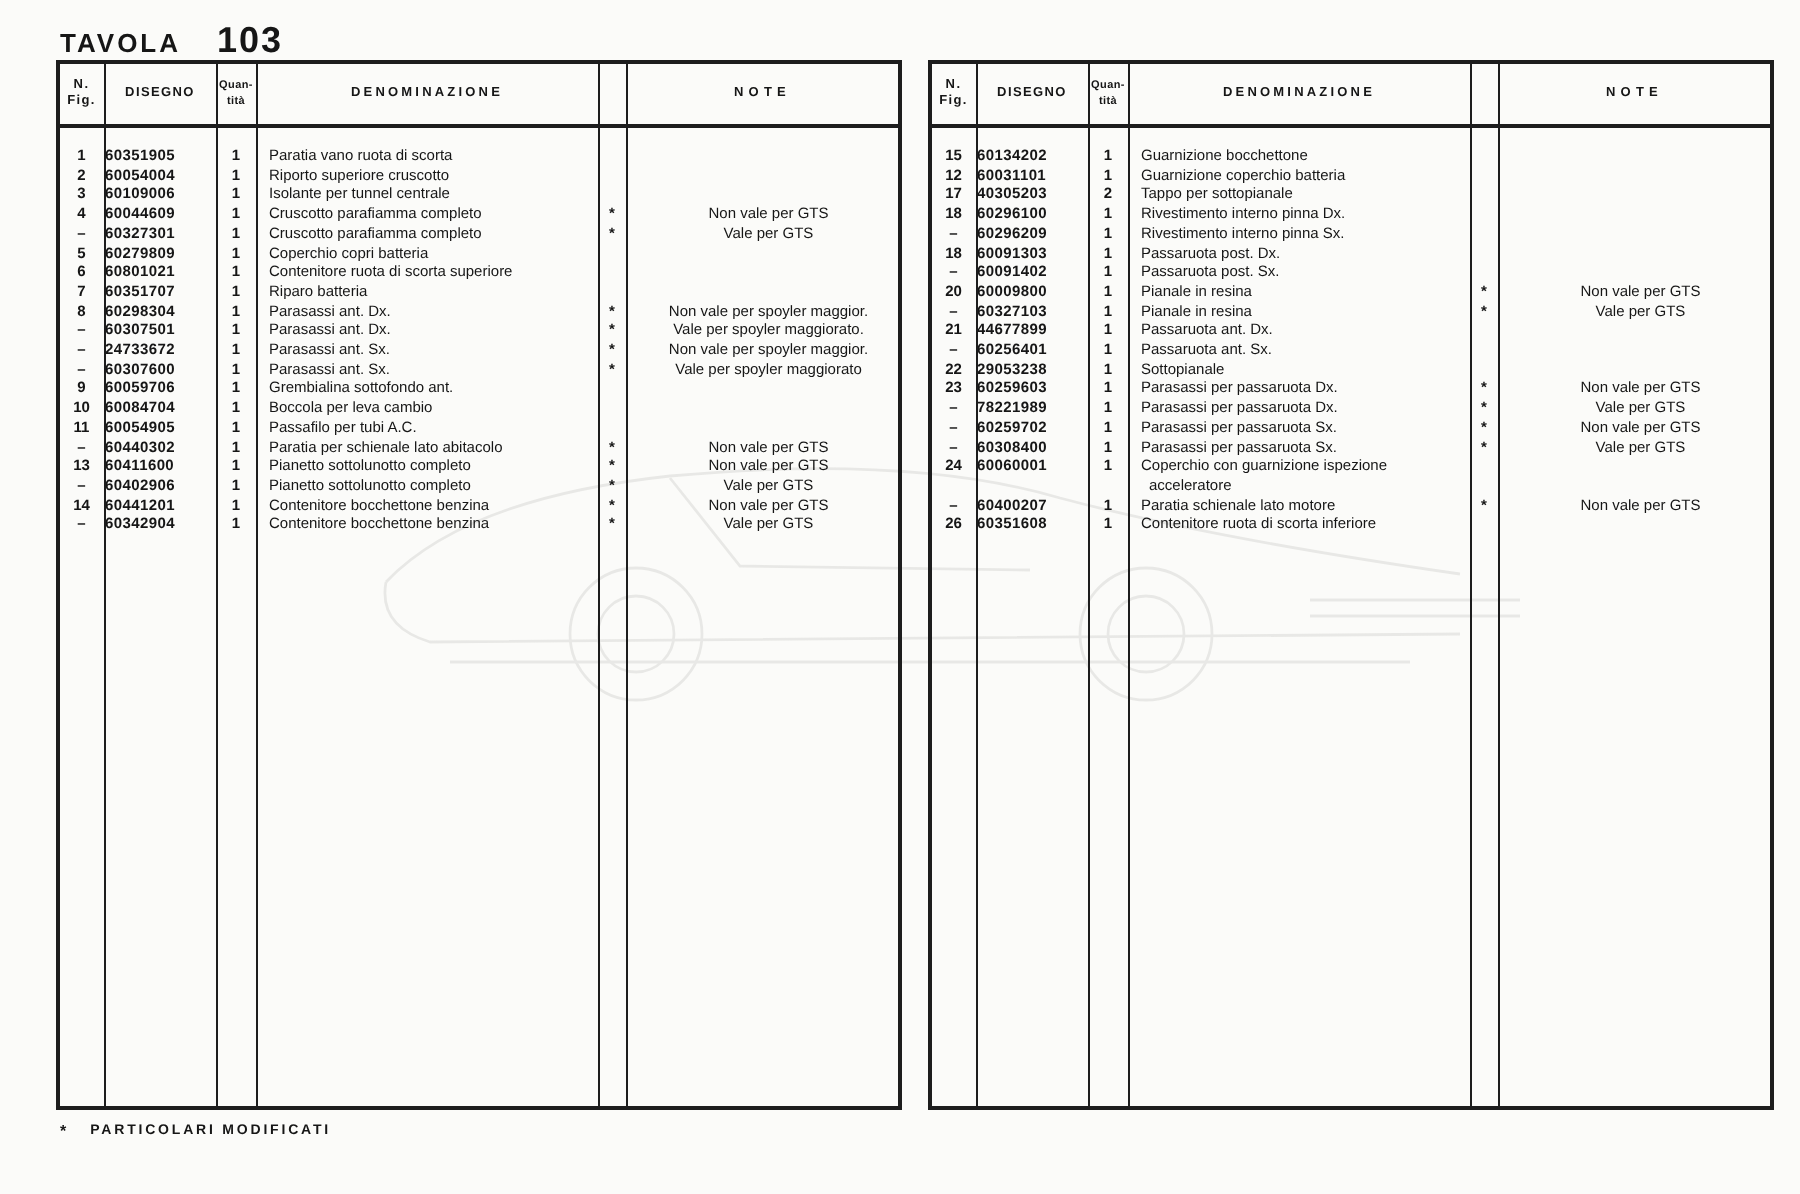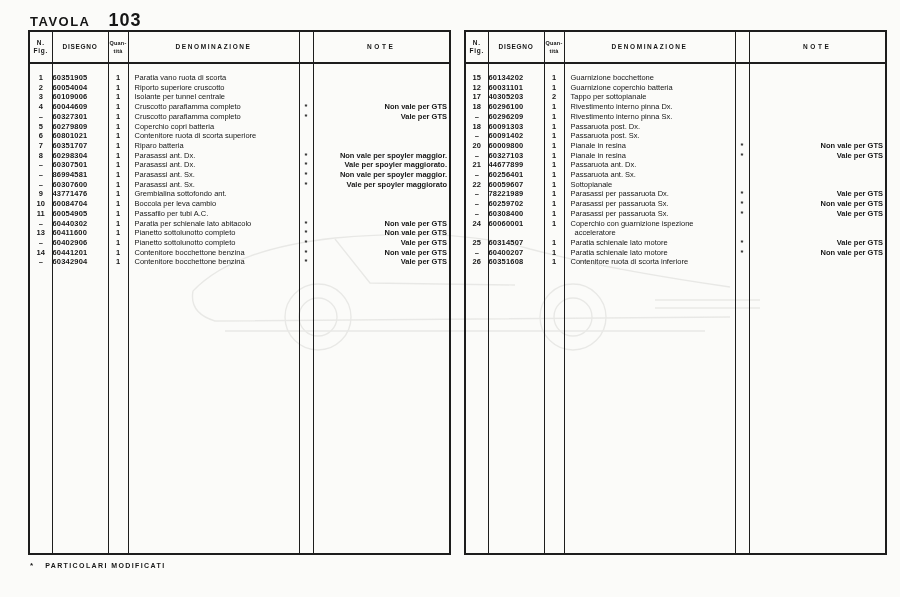--- a/index.html
+++ b/index.html
@@ -39,21 +39,21 @@
     font-size:7.5px;line-height:9.7px;vertical-align:top;padding:0;
     white-space:normal;overflow:hidden;
   }
   tbody tr.data-row{height:9.7px;}
   tbody tr.data-row:first-child td{padding-top:9px;}
   td.fig{text-align:center;font-weight:700;}
   td.dis{font-weight:700;letter-spacing:.2px;margin-top:15px;}
   td.qty{text-align:center;font-weight:700;}
   td.den{text-align:left;padding-left:6px;padding-right:3px;text-indent:-4px;padding-left:10px;margin-top:41px;}
   td.star{text-align:center;font-weight:700;}
-  td.note{text-align:right;padding-left:8px;padding-right:2px;font-weight:bold;}
+  td.note{text-align:center;padding-left:8px;padding-right:2px;}
   tbody tr.filler td{height:auto;}
 
   
   .footnote{
     position:absolute;left:30px;top:561px;
     font-size:7px;font-weight:700;letter-spacing:1.4px;
     display:flex;align-items:center;gap:12px;
   }
   .footnote .sym{font-size:8px;letter-spacing:0;}
 </style>
@@ -180,37 +180,37 @@
       <tr class="data-row">
         <td class="fig bR">–</td>
         <td class="dis bR">60307501</td>
         <td class="qty bR">1</td>
         <td class="den bR">Parasassi ant. Dx.</td>
         <td class="star bR">*</td>
         <td class="note">Vale per spoyler maggiorato.</td>
       </tr>
       <tr class="data-row">
         <td class="fig bR">–</td>
-        <td class="dis bR">86994581</td>
+        <td class="dis bR">24733672</td>
         <td class="qty bR">1</td>
         <td class="den bR">Parasassi ant. Sx.</td>
         <td class="star bR">*</td>
         <td class="note">Non vale per spoyler maggior.</td>
       </tr>
       <tr class="data-row">
         <td class="fig bR">–</td>
         <td class="dis bR">60307600</td>
         <td class="qty bR">1</td>
         <td class="den bR">Parasassi ant. Sx.</td>
         <td class="star bR">*</td>
         <td class="note">Vale per spoyler maggiorato</td>
       </tr>
       <tr class="data-row">
         <td class="fig bR">9</td>
-        <td class="dis bR">43771476</td>
+        <td class="dis bR">60059706</td>
         <td class="qty bR">1</td>
         <td class="den bR">Grembialina sottofondo ant.</td>
         <td class="star bR"></td>
         <td class="note"></td>
       </tr>
       <tr class="data-row">
         <td class="fig bR">10</td>
         <td class="dis bR">60084704</td>
         <td class="qty bR">1</td>
         <td class="den bR">Boccola per leva cambio</td>
@@ -385,25 +385,33 @@
       <tr class="data-row">
         <td class="fig bR">–</td>
         <td class="dis bR">60256401</td>
         <td class="qty bR">1</td>
         <td class="den bR">Passaruota ant. Sx.</td>
         <td class="star bR"></td>
         <td class="note"></td>
       </tr>
       <tr class="data-row">
         <td class="fig bR">22</td>
-        <td class="dis bR">60059607</td>
+        <td class="dis bR">29053238</td>
         <td class="qty bR">1</td>
         <td class="den bR">Sottopianale</td>
         <td class="star bR"></td>
         <td class="note"></td>
+      </tr>
+      <tr class="data-row">
+        <td class="fig bR">23</td>
+        <td class="dis bR">60259603</td>
+        <td class="qty bR">1</td>
+        <td class="den bR">Parasassi per passaruota Dx.</td>
+        <td class="star bR">*</td>
+        <td class="note">Non vale per GTS</td>
       </tr>
       <tr class="data-row">
         <td class="fig bR">–</td>
         <td class="dis bR">78221989</td>
         <td class="qty bR">1</td>
         <td class="den bR">Parasassi per passaruota Dx.</td>
         <td class="star bR">*</td>
         <td class="note">Vale per GTS</td>
       </tr>
       <tr class="data-row">
@@ -422,28 +430,20 @@
         <td class="star bR">*</td>
         <td class="note">Vale per GTS</td>
       </tr>
       <tr class="data-row">
         <td class="fig bR">24</td>
         <td class="dis bR">60060001</td>
         <td class="qty bR">1</td>
         <td class="den bR">Coperchio con guarnizione ispezione acceleratore</td>
         <td class="star bR"></td>
         <td class="note"></td>
-      </tr>
-      <tr class="data-row">
-        <td class="fig bR">25</td>
-        <td class="dis bR">60314507</td>
-        <td class="qty bR">1</td>
-        <td class="den bR">Paratia schienale lato motore</td>
-        <td class="star bR">*</td>
-        <td class="note">Vale per GTS</td>
       </tr>
       <tr class="data-row">
         <td class="fig bR">–</td>
         <td class="dis bR">60400207</td>
         <td class="qty bR">1</td>
         <td class="den bR">Paratia schienale lato motore</td>
         <td class="star bR">*</td>
         <td class="note">Non vale per GTS</td>
       </tr>
       <tr class="data-row">

